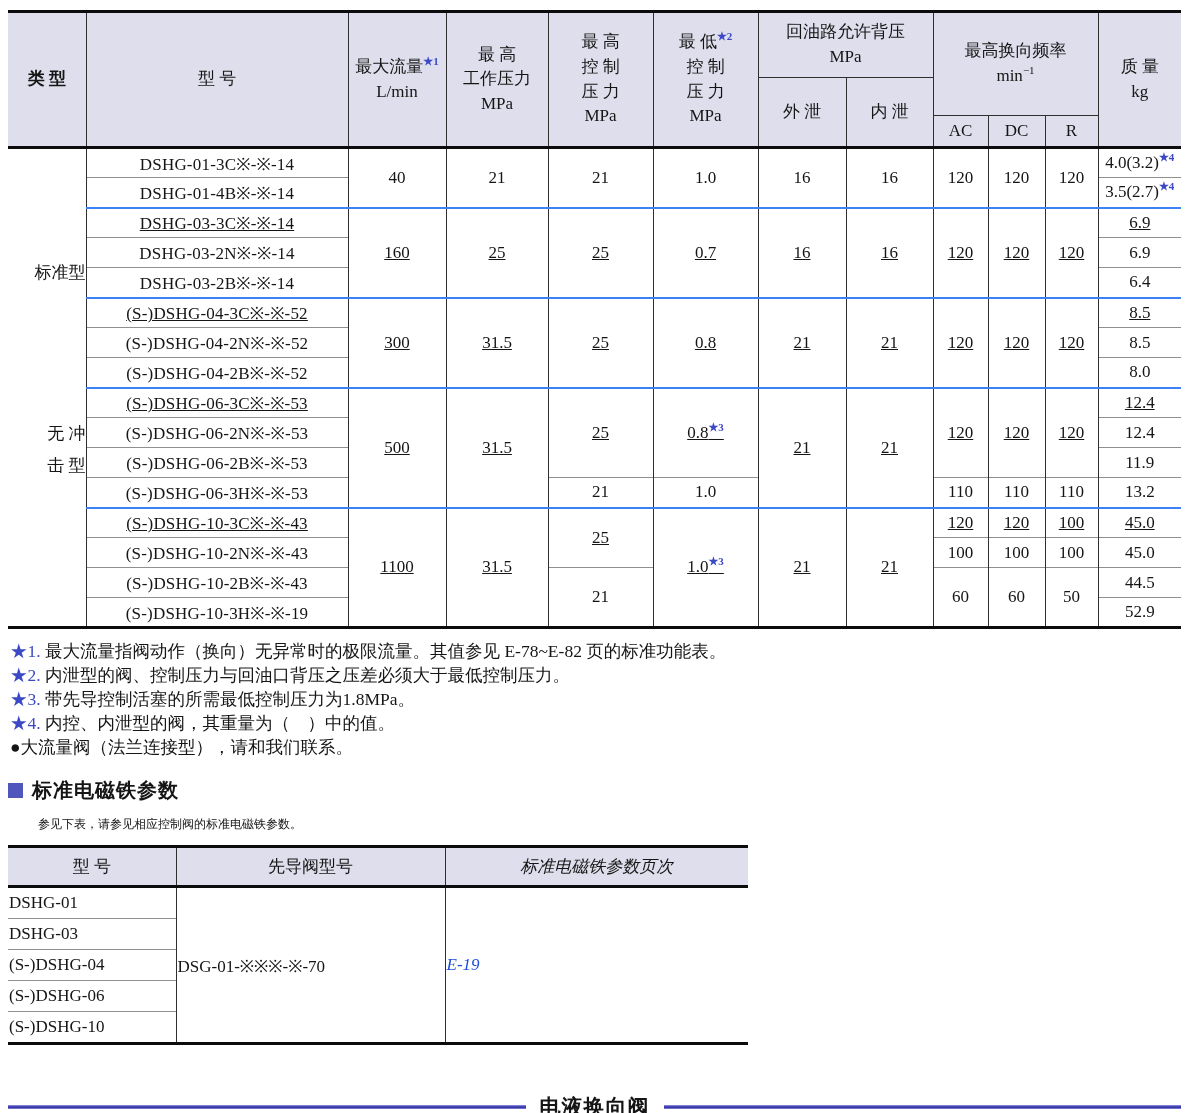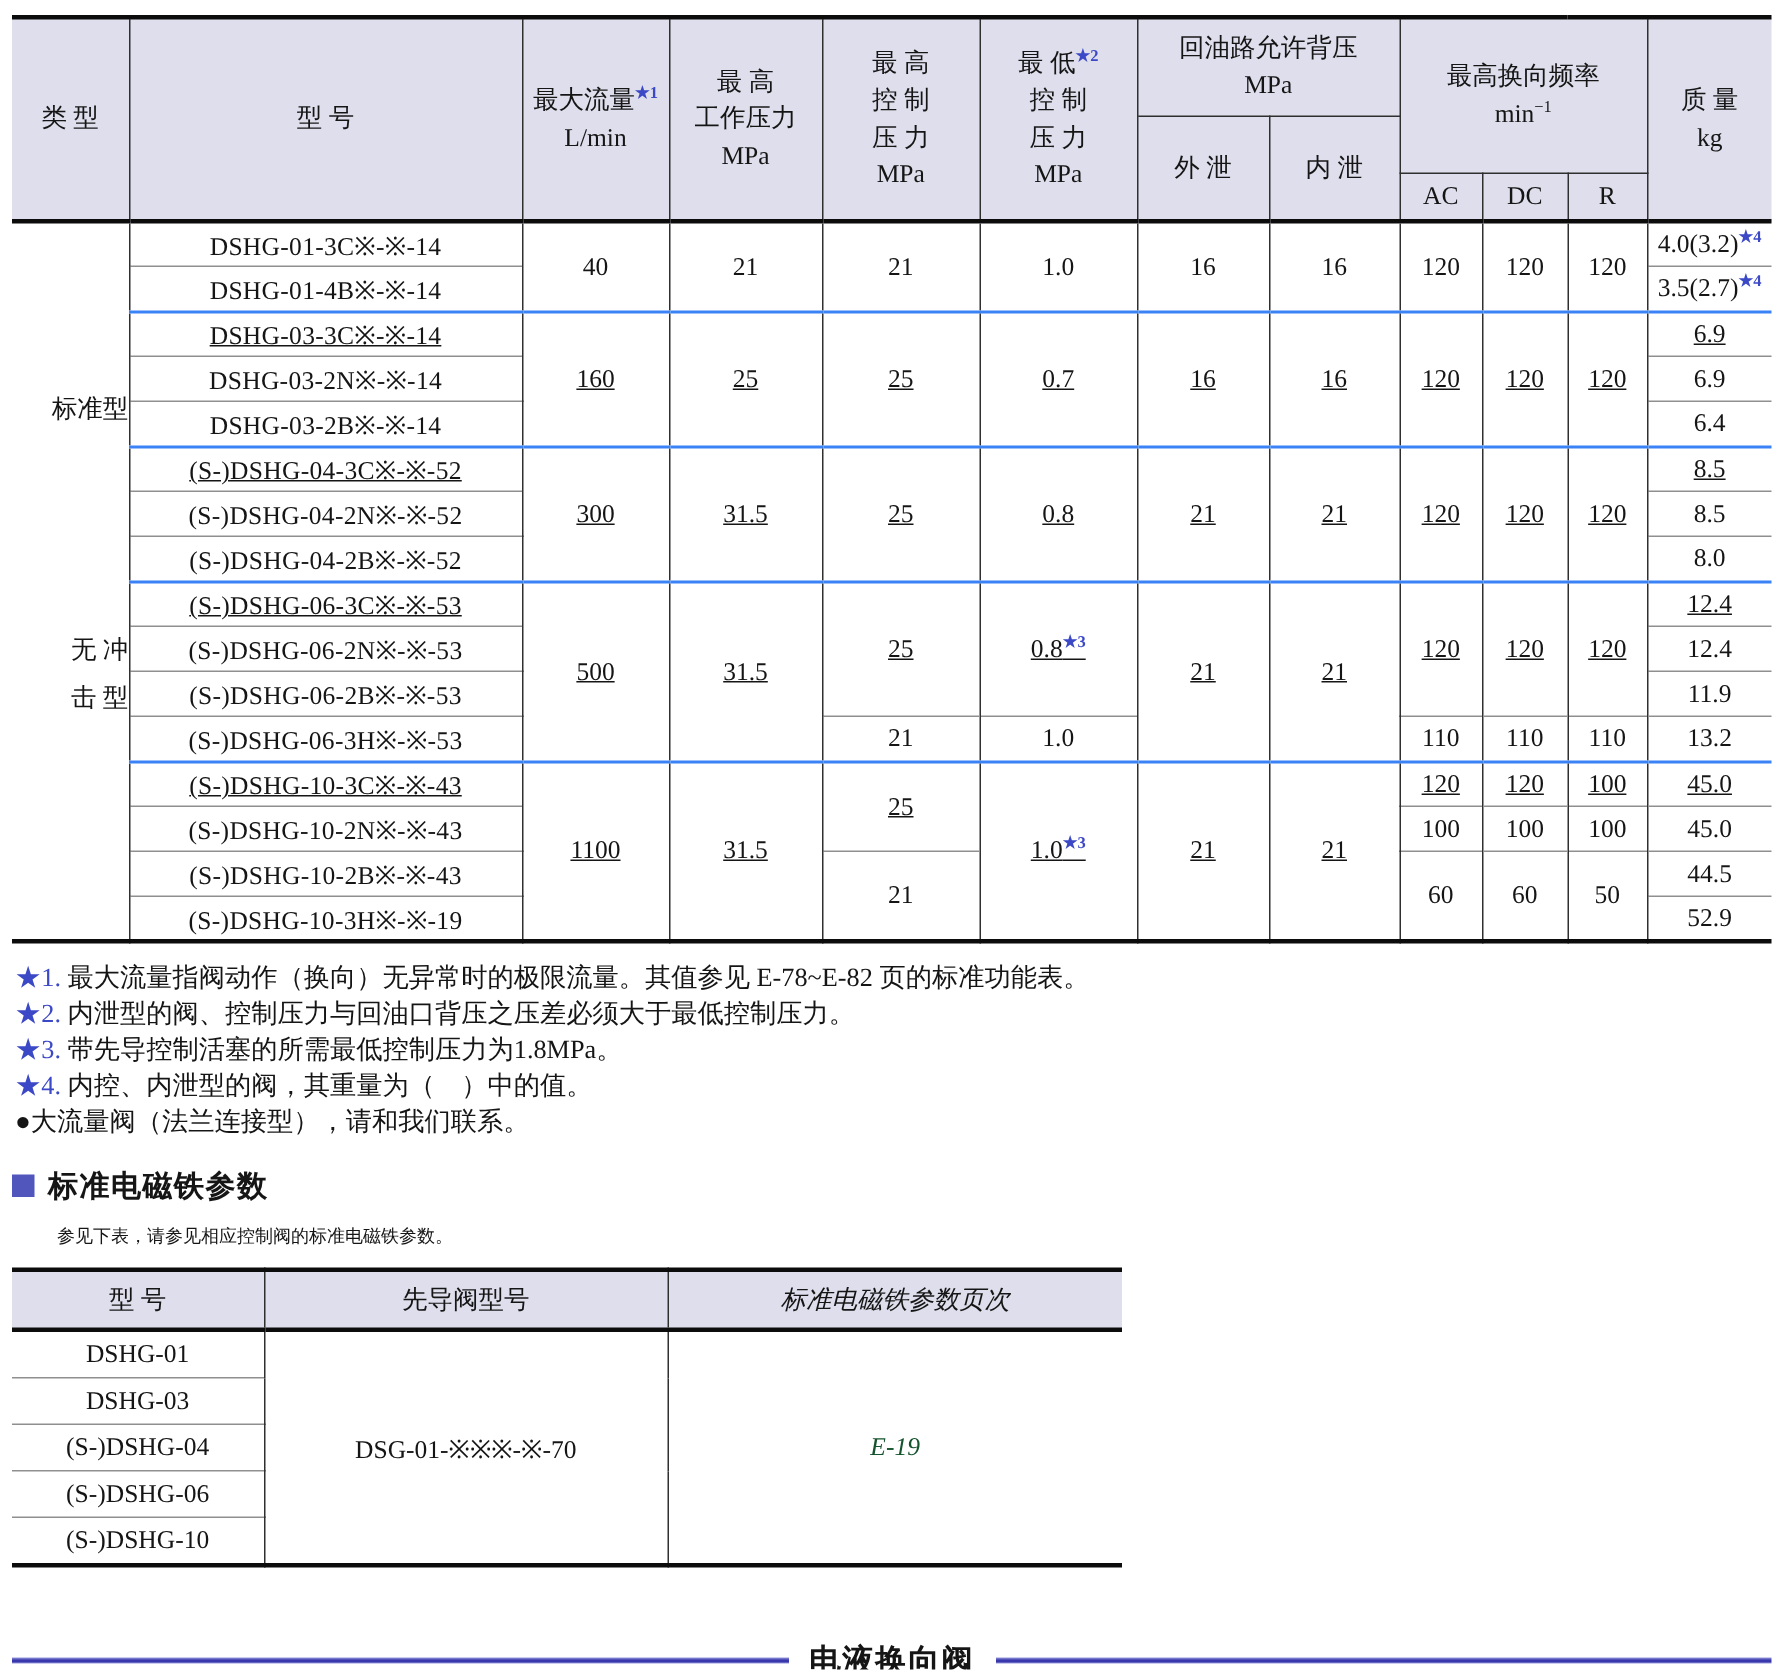--- a/index.html
+++ b/index.html
@@ -14,21 +14,21 @@
   table.spec {
     width:1173px; border-collapse:collapse; table-layout:fixed;
     border-top:3px solid #0c0c0c; border-bottom:3px solid #0c0c0c;
   }
   table.spec th, table.spec td { box-sizing:border-box; }
   table.spec thead th {
     background:#dedeec; font-weight:normal; font-size:17px;
     border:1px solid #2f2f2f; padding:1px 0; text-align:center; vertical-align:middle;
     line-height:1.45;
   }
-  table.spec thead th.no-l { border-left:none; }
+  table.spec thead th.no-l { border-left:none;font-weight:bold; }
   table.spec thead th.no-r { border-right:none; }
   tr.hA { height:66px; } tr.hB { height:38px; } tr.hC { height:32px; }
   .ml { white-space:pre-line; }
   sup.bsup { color:#3c49c6; font-size:11px; line-height:0; vertical-align:super; font-weight:bold; }
   sup.exp  { font-size:11px; line-height:0; vertical-align:super; }
 
   table.spec tbody td {
     font-size:17px; text-align:center; vertical-align:middle;
     border-left:1px solid #2f2f2f; border-right:1px solid #2f2f2f;
     border-top:1px solid #8f8f8f; border-bottom:none; padding:0 1px;
@@ -59,28 +59,28 @@
   table.small {
     margin-top:12px; width:740px; border-collapse:collapse; table-layout:fixed;
     border-top:3px solid #0c0c0c; border-bottom:3px solid #0c0c0c;
   }
   table.small th {
     background:#dedeec; font-weight:normal; font-size:17px; height:35px;
     border:1px solid #2f2f2f; border-top:none; border-bottom:3px solid #0c0c0c;
     text-align:center; vertical-align:middle;
   }
   table.small td {
-    font-size:17px; height:28px; text-align:center; vertical-align:middle;
+    font-size:17px; height:28px; vertical-align:middle;
     border-left:1px solid #2f2f2f; border-right:1px solid #2f2f2f;
     border-top:1px solid #8f8f8f; border-bottom:none;
   }
   table.small tr.first td { border-top:none; }
   table.small .no-l { border-left:none !important; }
   table.small .no-r { border-right:none !important;font-style:italic; }
-  .page-ref { color:#14532d; }
+  .page-ref { color:#1d4ed8; }
 
   
   .footer { margin-top:48px; display:flex; align-items:center; gap:14px; }
   .fline { flex:1 1 auto; height:4px;
            background:linear-gradient(to bottom,#9a9ade 0%,#3838ac 45%,#3838ac 70%,#9a9ade 100%); }
   .flabel { font-family:"Liberation Sans","DejaVu Sans",sans-serif;
             font-weight:bold; font-size:21px; letter-spacing:1px; }
 </style>
 </head>
 <body>

